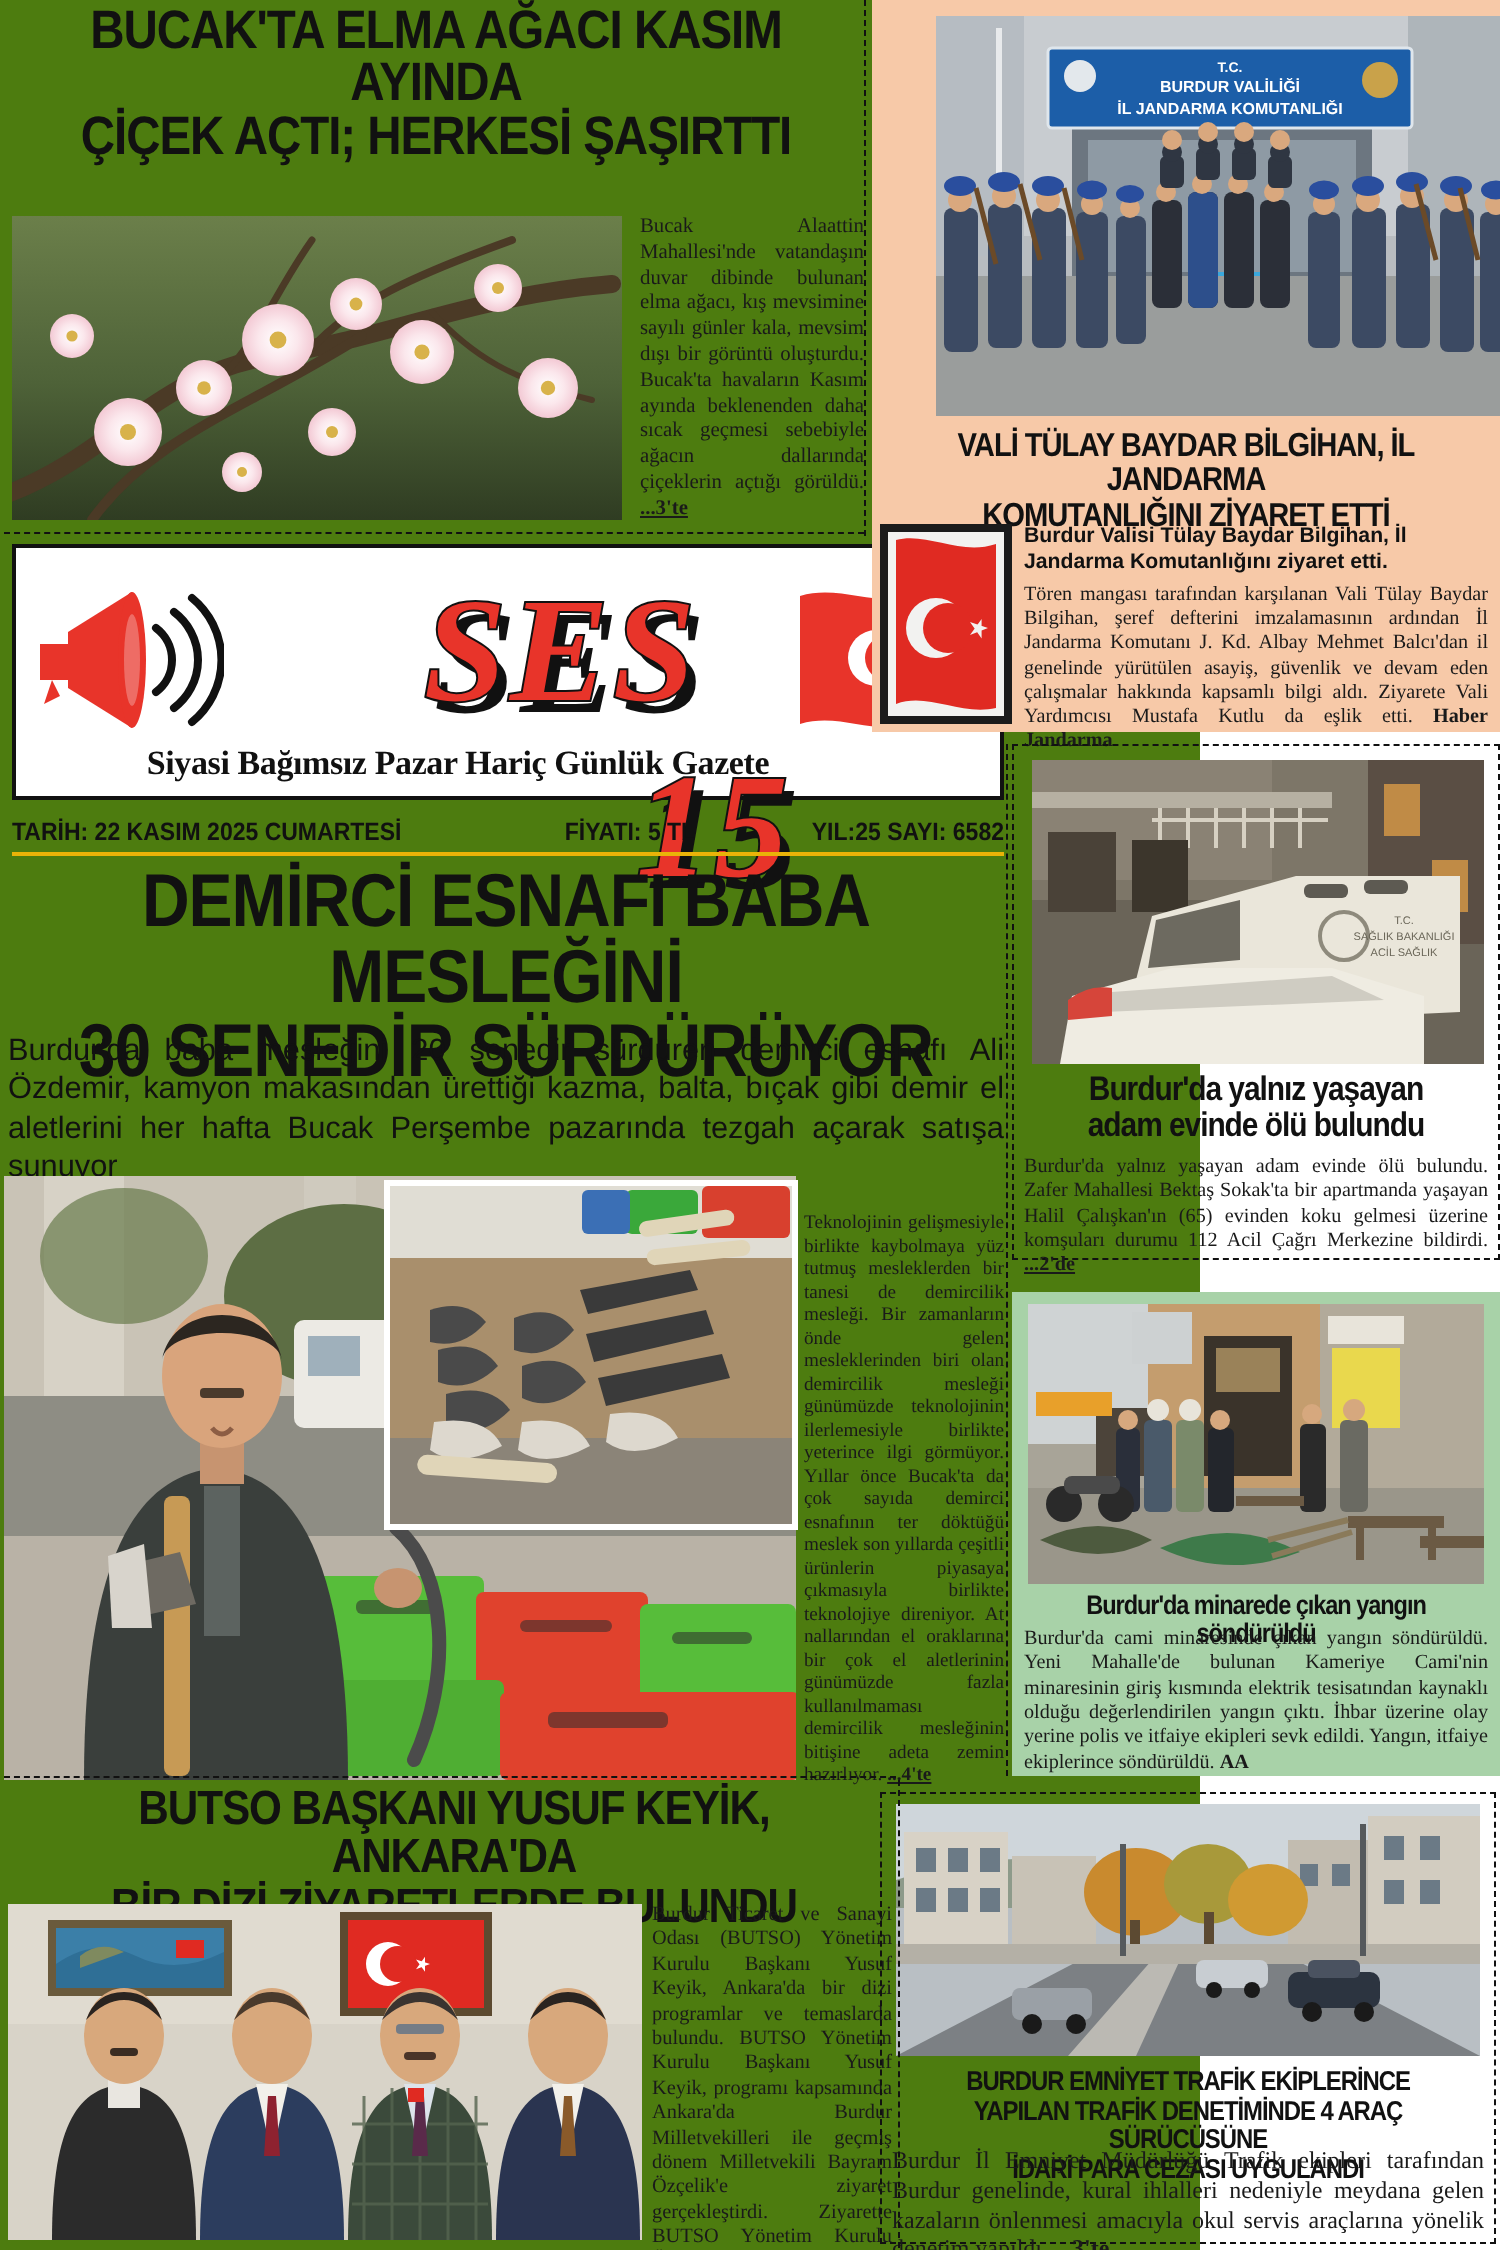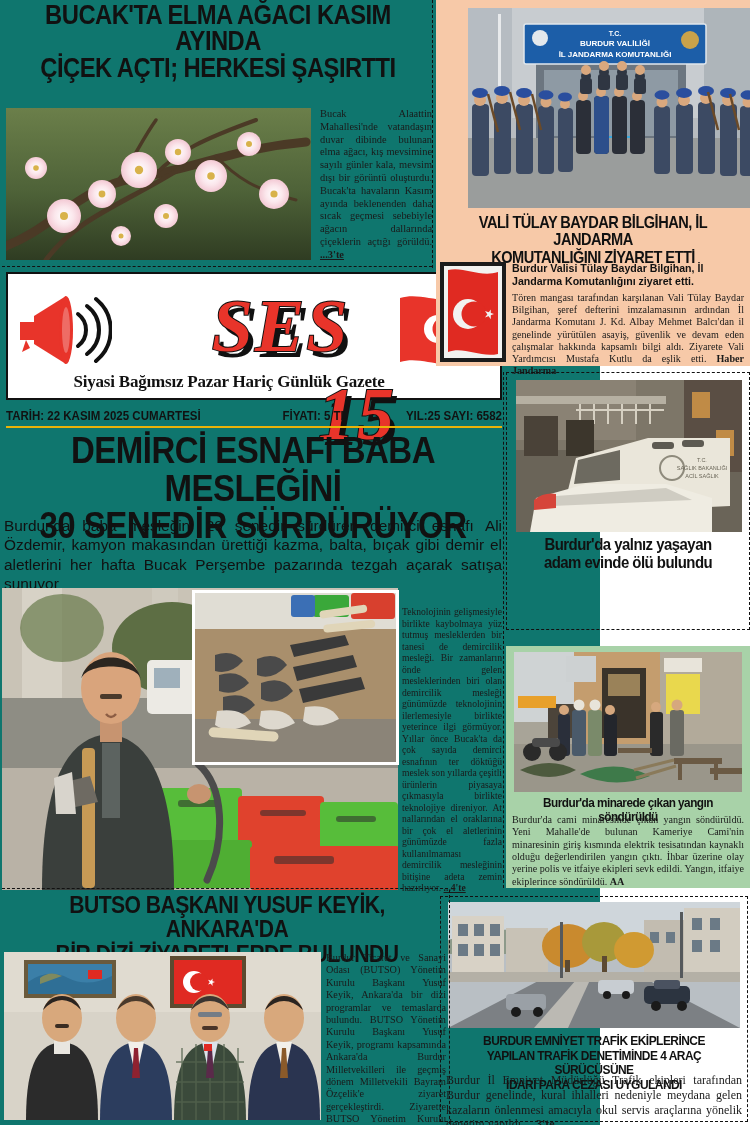--- a/index.html
+++ b/index.html
@@ -2,21 +2,21 @@
 <html><head>
 <meta charset="utf-8">
 <style>
   * { box-sizing: border-box; margin: 0; padding: 0; }
   html, body {
     width: 750px; height: 1125px;
     background: #ffffff;
     font-family: "Liberation Sans", sans-serif;
     overflow: hidden;
   }
-  .page { position: relative; width: 600px; height: 1125px; background:#0f766e; }
+  .page { position: relative; width: 600px; height: 1125px; background:#4d7c0f; }
 
   
   .hl {
     font-family: "Liberation Sans", sans-serif;
     font-weight: 700;
     color:#111;
     letter-spacing:-0.6px;
     line-height:1.0;
     text-align:center;
     transform: scaleX(0.88);
@@ -524,20 +524,24 @@
 
       <path d="M20 118 L70 104 L150 104 L196 118 L196 152 L14 152 Z" fill="#efece2"></path>
       <path d="M40 116 L150 108 L176 120 L36 126 Z" fill="#cfccc2"></path>
       <path d="M18 120 q10 -8 22 -6 l0 14 l-22 2 Z" fill="#d6453a"></path>
     </svg>
   </div>
   <div class="hl rc1-head">
     <div>Burdur'da yalnız yaşayan</div>
     <div>adam evinde ölü bulundu</div>
   </div>
+  <div class="serif-body rc1-body">
+    <span>Burdur'da yalnız yaşayan adam evinde ölü bulundu. Zafer Mahallesi Bektaş Sokak'ta bir apartmanda yaşayan Halil Çalışkan'ın (65) evinden koku gelmesi üzerine komşuları durumu 112 Acil Çağrı Merkezine bildirdi.</span>
+    <span class="cont">...2'de</span>
+  </div>
 
   <div class="rc2-panel"></div>
   <div class="photo rc2-photo">
     <svg viewBox="0 0 228 140" preserveAspectRatio="none" style="width:100%;height:100%;display:block">
       <rect width="228" height="140" fill="#a8a498"></rect>
       <rect x="0" y="0" width="64" height="70" fill="#cfd3d4"></rect>
       <rect x="60" y="0" width="90" height="110" fill="#c49d6e"></rect>
       <rect x="146" y="0" width="82" height="120" fill="#b2aa9a"></rect>
       <rect x="52" y="4" width="30" height="26" fill="#cdd1d2"></rect>
 

